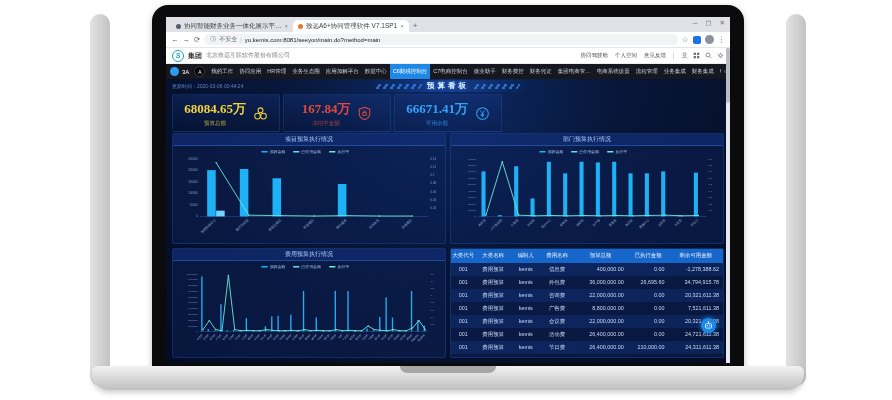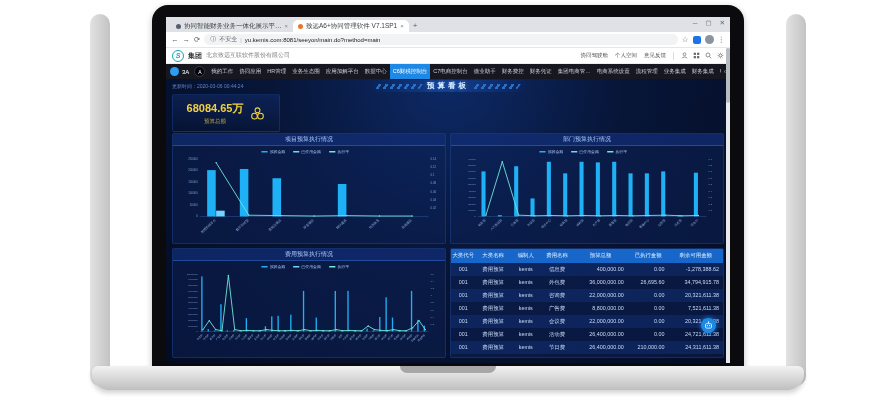--- a/index.html
+++ b/index.html
@@ -70,21 +70,21 @@
   .banner{display:flex;align-items:center;gap:6px;
     background:linear-gradient(90deg,transparent,rgba(30,80,180,.5),transparent);padding:1px 10px;}
   .deco{width:44px;height:5px;transform:skewX(-35deg);opacity:.85;
     background:repeating-linear-gradient(90deg,#2e7bd9 0 3px,transparent 3px 7px);}
   .board-title{font-size:7.5px;font-weight:bold;color:#d7e9ff;letter-spacing:3px;
     text-shadow:0 0 4px #2e7bd9;}
   .kpis{height:38px;display:grid;grid-template-columns:repeat(5,1fr);gap:3px;padding:1px 6px 0 6px;}
   .kpi{display:flex;align-items:center;justify-content:center;gap:7px;
     background:linear-gradient(180deg,rgba(25,60,140,.35),rgba(10,25,70,.15));
     border:1px solid rgba(40,90,180,.3);border-radius:2px;}
-  .kv{font-size:11px;font-weight:bold;text-align:center;}
+  .kv{font-size:13px;font-weight:bold;text-align:center;font-family:Liberation Serif, serif;}
   .kl{font-size:5.5px;opacity:.75;text-align:center;margin-top:2px;}
   .kico svg{display:block;}
   .grid{position:absolute;left:6px;right:6px;top:54px;bottom:5px;display:grid;
     grid-template-columns:1fr 1fr;grid-template-rows:1fr 1fr;gap:4px;}
   .panel{background:rgba(13,35,90,.45);border:1px solid rgba(40,90,180,.35);border-radius:2px;
     display:flex;flex-direction:column;overflow:hidden;}
   .ptitle{height:11px;flex:none;font-size:6px;color:#a9cdfc;display:flex;align-items:center;
     justify-content:center;background:rgba(20,50,130,.55);border-bottom:1px solid rgba(60,120,220,.45);}
   .panel svg{flex:1;width:100%;}
   
@@ -233,20 +233,45 @@
           <div class="kpi" style="color:#f2d23c">
             <div>
               <div class="kv">68084.65万</div>
               <div class="kl">预算总额</div>
             </div>
             <span class="kico">
               <svg width="15" height="15" viewBox="0 0 16 16">
                 <circle cx="8" cy="4.6" r="2.6" fill="none" stroke="currentColor" stroke-width="1.1"></circle>
                 <circle cx="4.8" cy="10.8" r="3" fill="none" stroke="currentColor" stroke-width="1.1"></circle>
                 <circle cx="11.2" cy="10.8" r="3" fill="none" stroke="currentColor" stroke-width="1.1"></circle>
+              </svg>
+            </span>
+          </div>
+          <div class="kpi" style="color:#e5493d">
+            <div>
+              <div class="kv">167.84万</div>
+              <div class="kl">冻结中金额</div>
+            </div>
+            <span class="kico">
+              <svg width="15" height="15" viewBox="0 0 16 16">
+                <path d="M8 1.4 L13.6 3.4 V8 C13.6 11.4 11 13.6 8 14.6 C5 13.6 2.4 11.4 2.4 8 V3.4 Z" fill="none" stroke="currentColor" stroke-width="1.1"></path>
+                <rect x="6.2" y="7.2" width="3.6" height="3" fill="none" stroke="currentColor" stroke-width="0.9"></rect>
+                <path d="M6.8 7.2 V6.2 C6.8 4.8 9.2 4.8 9.2 6.2 V7.2" fill="none" stroke="currentColor" stroke-width="0.9"></path>
+              </svg>
+            </span>
+          </div>
+          <div class="kpi" style="color:#36a3f7">
+            <div>
+              <div class="kv">66671.41万</div>
+              <div class="kl">可用余额</div>
+            </div>
+            <span class="kico">
+              <svg width="15" height="15" viewBox="0 0 16 16">
+                <circle cx="8" cy="8" r="6.2" fill="none" stroke="currentColor" stroke-width="1.1"></circle>
+                <path d="M5.6 4.6 L8 8 L10.4 4.6 M8 8 V11.6 M6 8.9 H10 M6 10.4 H10" fill="none" stroke="currentColor" stroke-width="0.9"></path>
               </svg>
             </span>
           </div>
         </div>
 
       <div class="grid">
         <div class="panel">
           <div class="ptitle">项目预算执行情况</div>
           <svg viewBox="0 0 264 100" preserveAspectRatio="none">
               <line x1="85.8" y1="6" x2="91.8" y2="6" stroke="#1fb1f5" stroke-width="1.4"></line>

